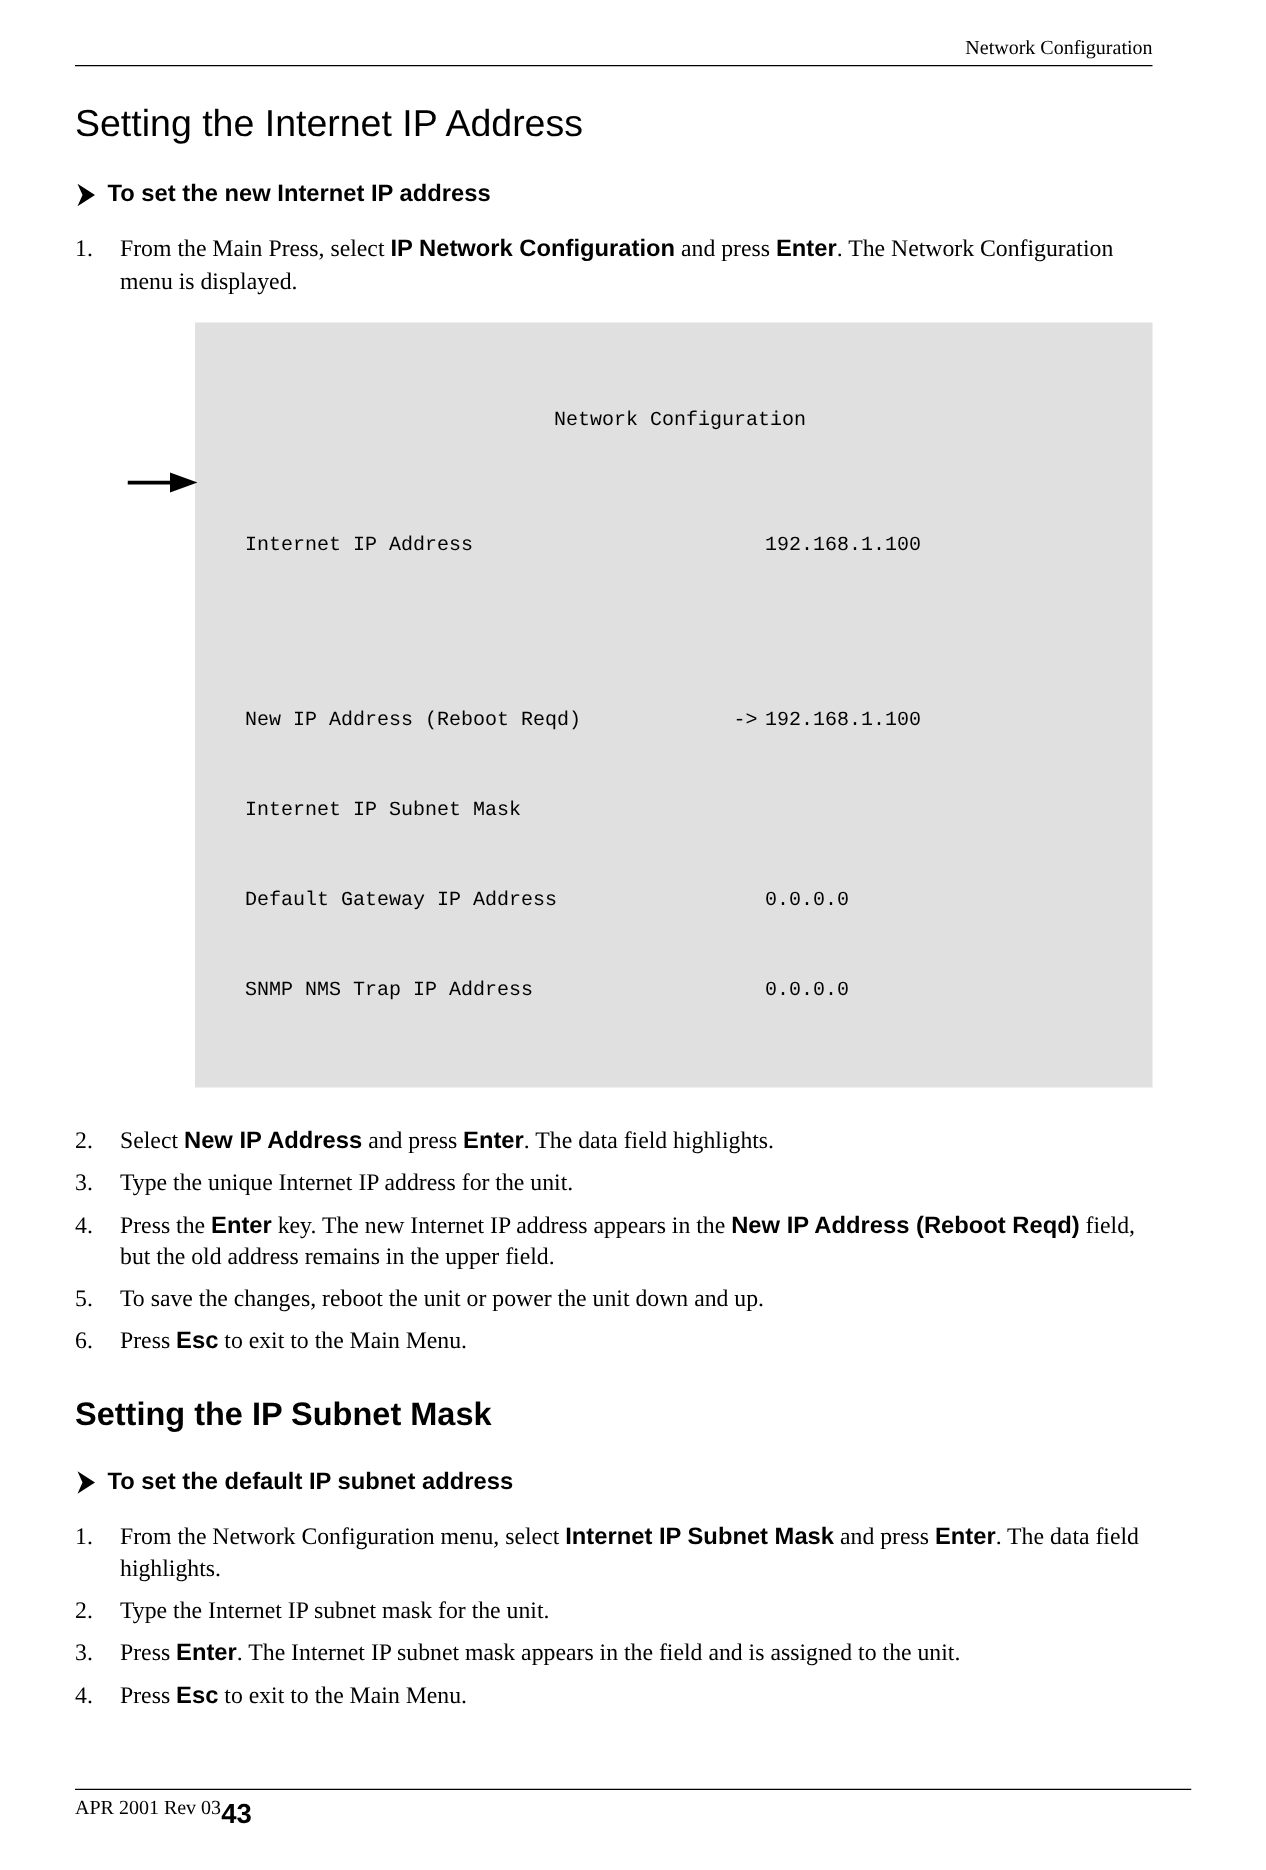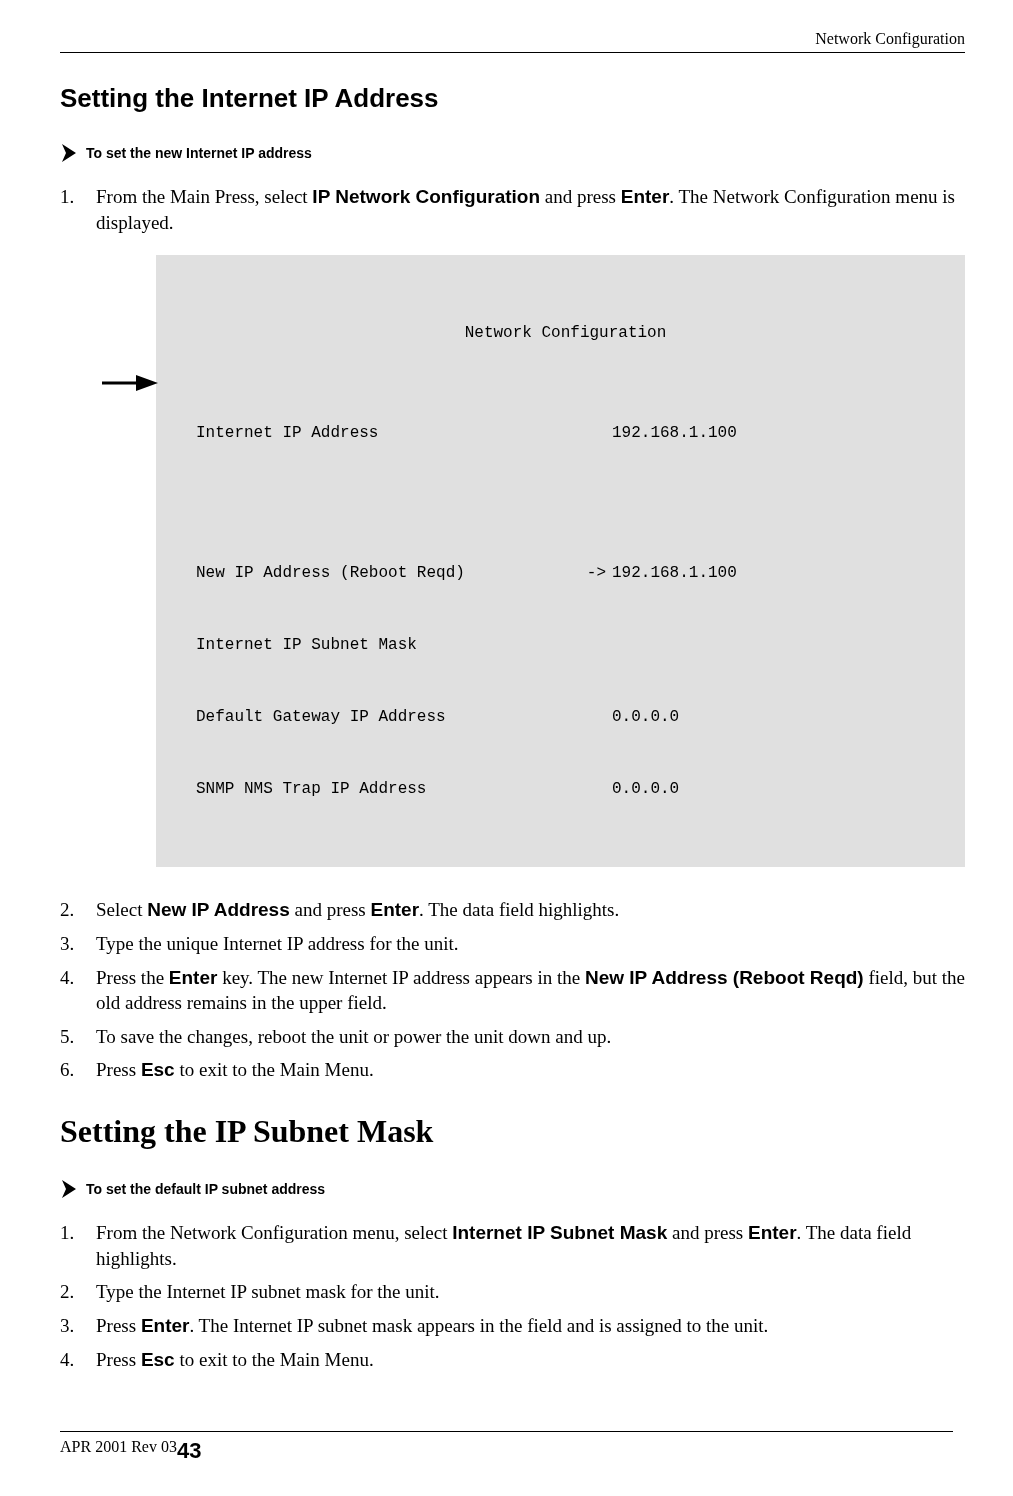--- a/index.html
+++ b/index.html
@@ -7,56 +7,56 @@
       margin: 0;
       padding: 0;
       background: white;
       color: black;
       width: 1013px;
       height: 1496px;
       position: relative;
       box-sizing: border-box;
     }
     .page {
-      padding: 30px 48px 40px 60px;
+      padding: 30px 91px 40px 60px;
       height: 100%;
       box-sizing: border-box;
       position: relative;
     }
     .header-right {
       text-align: right;
       font-size: 16px;
       padding-bottom: 4px;
     }
     .header-rule {
       border: none;
       border-top: 1.5px solid black;
       margin: 0 0 30px 0;
     }
     h1 {
       font-family: Arial, Helvetica, sans-serif;
-      font-weight: bold;
-      font-size: 26px;
+      font-weight: normal;
+      font-size: 30px;
       margin: 0 0 28px 0;
     }
     .procedure-header {
       display: flex;
       align-items: center;
       gap: 8px;
       margin-bottom: 20px;
     }
     .procedure-arrow-icon svg {
       width: 18px;
       height: 22px;
       display: block;
     }
     .procedure-title {
       font-family: Arial, Helvetica, sans-serif;
       font-weight: bold;
-      font-size: 14px;
+      font-size: 19px;
     }
     ol.steps {
       padding-left: 0;
       list-style: none;
       counter-reset: step;
       margin: 0 0 30px 0;
     }
     ol.steps > li {
       counter-increment: step;
       position: relative;
@@ -112,23 +112,23 @@
       padding-top: 6px;
       display: flex;
       font-size: 16px;
     }
     .footer .page-num {
       font-family: Arial, Helvetica, sans-serif;
       font-weight: bold;
       font-size: 22px;
     }
     h2 {
-      font-family: Liberation Serif, serif;
-      font-weight: bold;
-      font-size: 32px;
+      font-family: Liberation Sans, sans-serif;
+      font-weight: bold;
+      font-size: 26px;
       margin: 30px 0 28px 0;
     }
     .row {
       display: flex;
     }
     .col-label { width: 380px; }
     .col-arrow { width: 30px; text-align: right; padding-right: 6px;}
     .col-value { flex: 1; }
   </style>
 </head>

